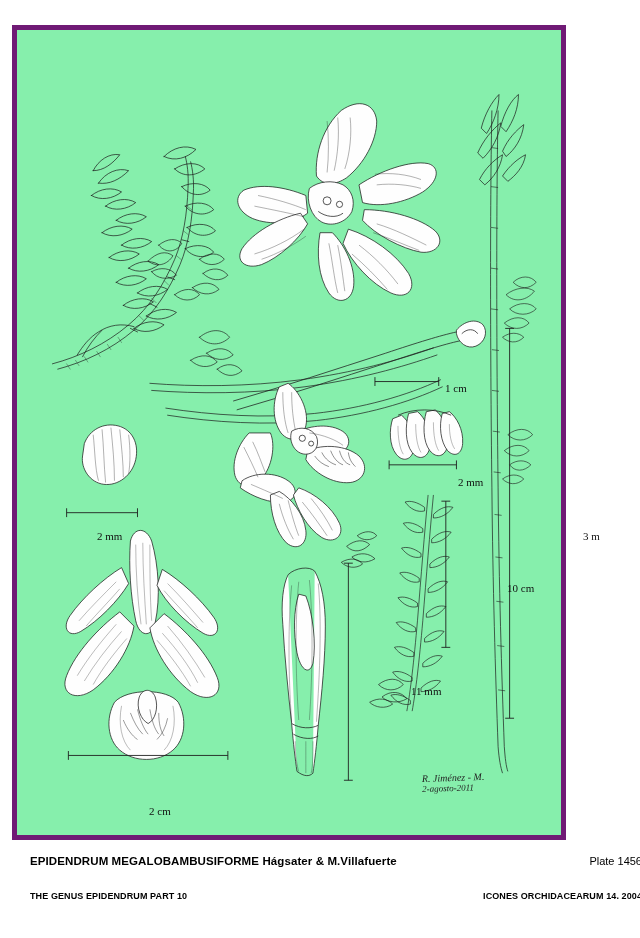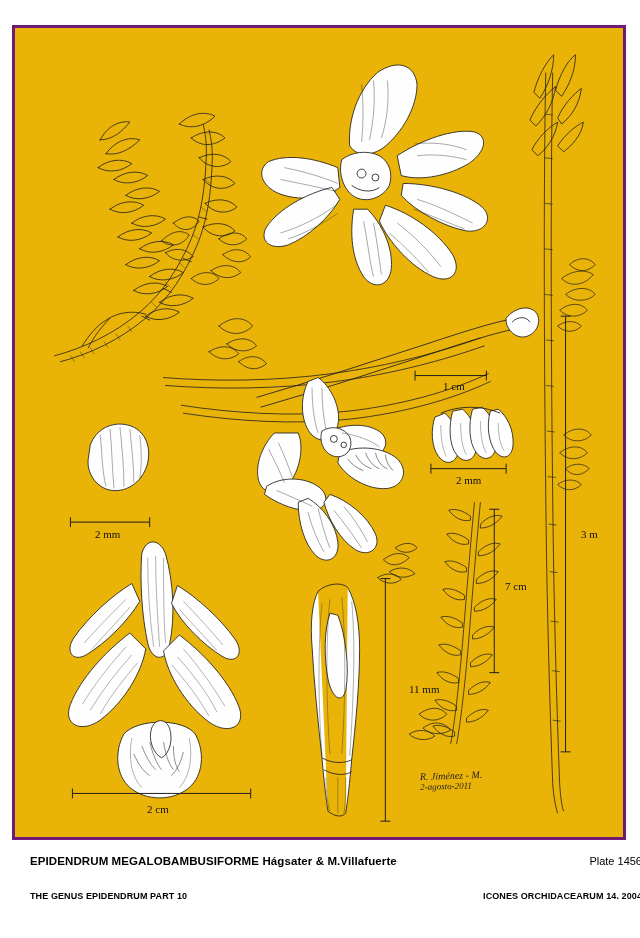--- a/index.html
+++ b/index.html
@@ -19,24 +19,24 @@
     position: absolute;
     left: 0; top: 0;
     width: 640px;
     height: 938px;
     background: #ffffff;
   }
   .plate-frame {
     position: absolute;
     left: 12px;
     top: 25px;
-    width: 614px;
+    width: 554px;
     height: 815px;
-    border: 3px solid #701a75;
-    background: #eab308;
+    border: 5px solid #701a75;
+    background: #86efac;
     box-sizing: border-box;
   }
   .plate-canvas {
     position: absolute;
     left: 0; top: 0;
     width: 100%;
     height: 100%;
   }
   .caption-block {
     position: absolute;
@@ -460,21 +460,21 @@
         <path d="M58,772 L238,772"></path>
           <path d="M58,767 L58,777"></path>
           <path d="M238,767 L238,777"></path>
       </g>
     </svg>
 
     <div class="scalebar-label" style="left:428px; top:352px;">1 cm</div>
     <div class="scalebar-label" style="left:441px; top:446px;">2 mm</div>
     <div class="scalebar-label" style="left:80px; top:500px;">2 mm</div>
     <div class="scalebar-label" style="left:566px; top:500px;">3 m</div>
-    <div class="scalebar-label" style="left:490px; top:552px;">7 cm</div>
+    <div class="scalebar-label" style="left:490px; top:552px;">10 cm</div>
     <div class="scalebar-label" style="left:394px; top:655px;">11 mm</div>
     <div class="scalebar-label" style="left:132px; top:775px;">2 cm</div>
 
     <div class="signature" style="left:405px; top:742px;">
       <span>R. Jiménez - M.</span>
       <span class="sig-line2">2-agosto-2011</span>
     </div>
   </div>
 
   <div class="caption-block">

